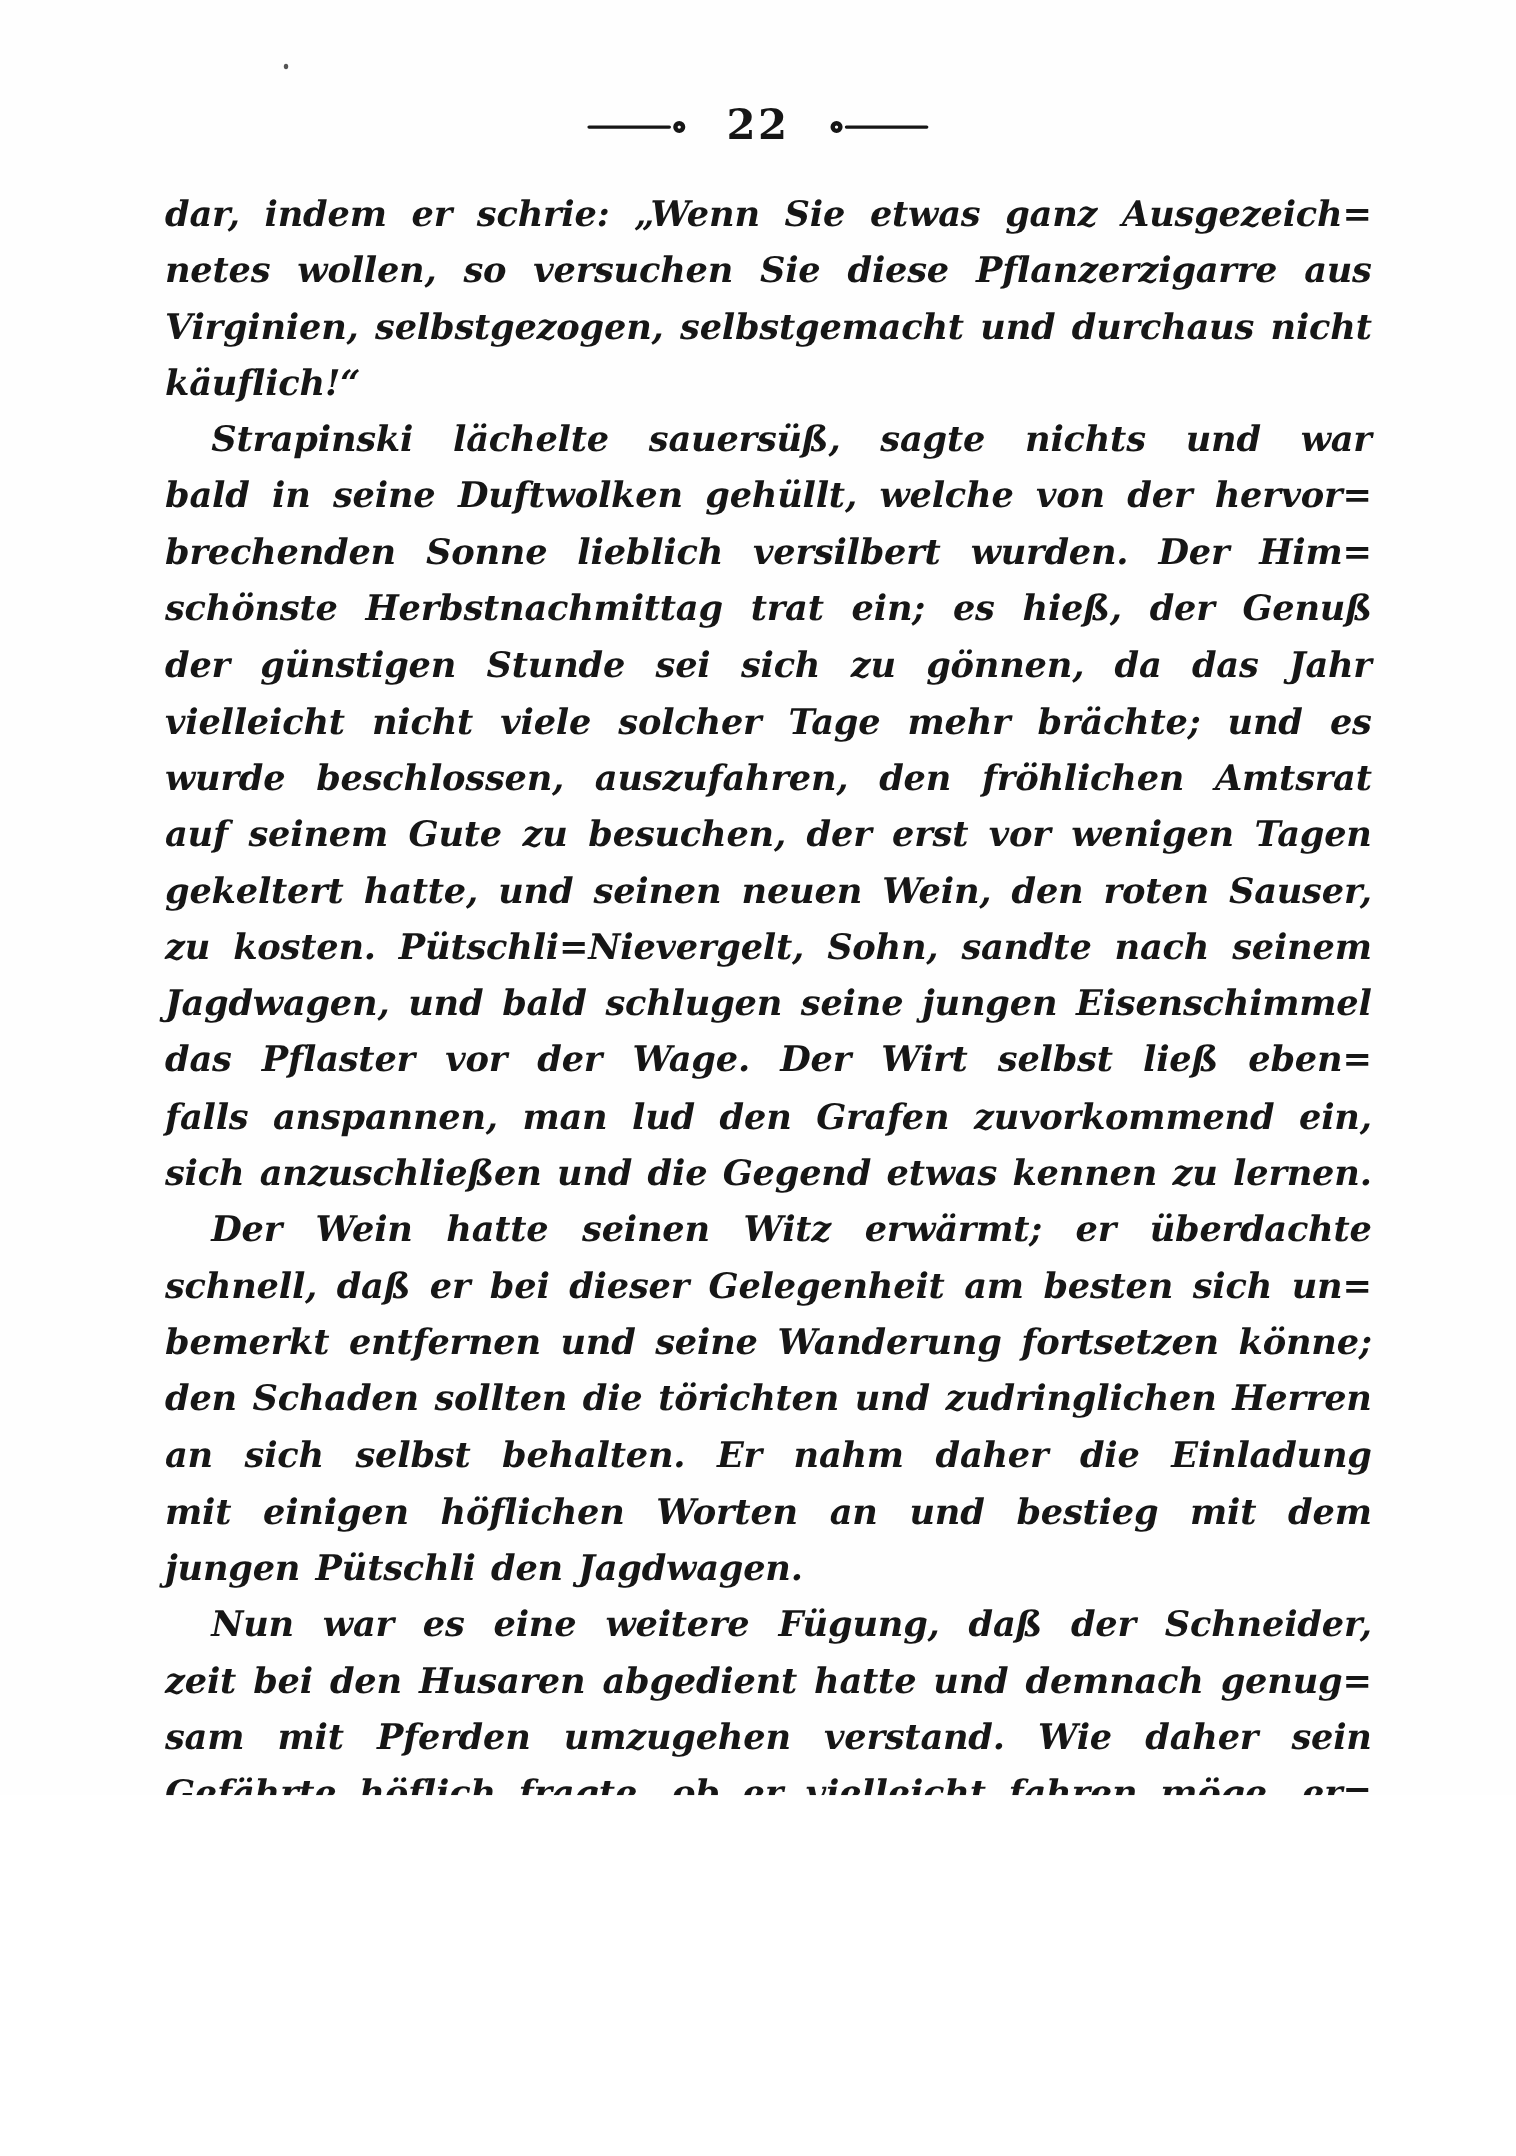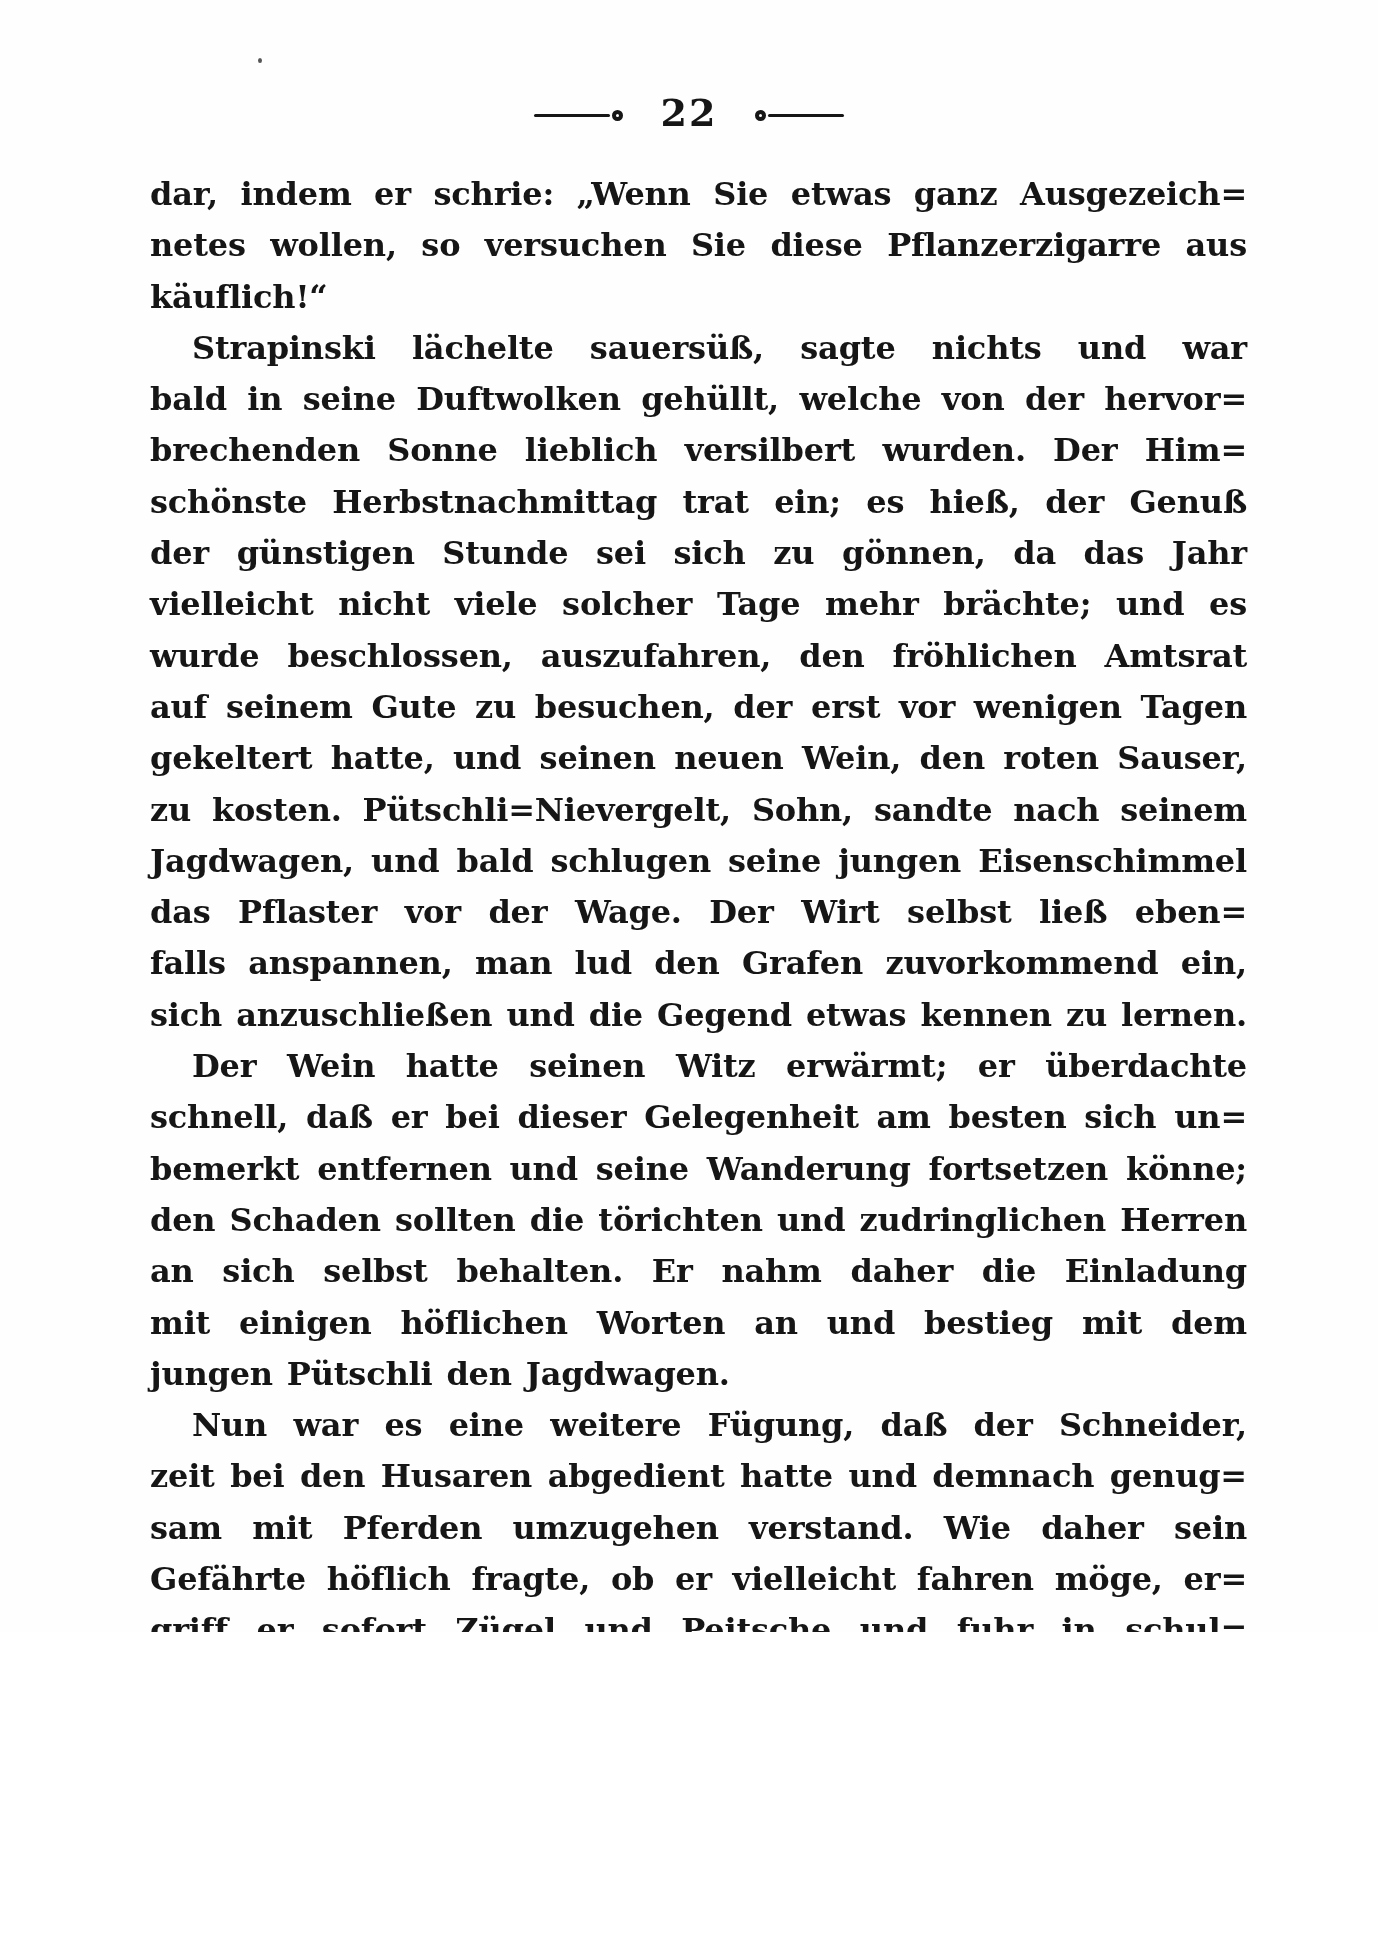--- a/index.html
+++ b/index.html
@@ -64,20 +64,21 @@
   .line {
     font-size: 32px;
     font-weight: 700;
     line-height: 51.3px;
     letter-spacing: -0.2px;
     word-spacing: 3px;
     text-align: justify;
     text-align-last: justify;
     white-space: normal;
     color: var(--ink);
+    font-style: italic;
   }
   .line.indent {
     text-indent: 42px;
   }
   .line.end {
     text-align: left;
     text-align-last: left;
   }
   
   .speck {
@@ -107,20 +108,21 @@
     <span class="ornament">
       <span class="ring"></span>
       <span class="rule"></span>
     </span>
   </div>
 
   <div class="text-block" id="text-block">
 
   <div class="line">dar, indem er schrie: „Wenn Sie etwas ganz Ausgezeich=</div>
       <div class="line">netes wollen, so versuchen Sie diese Pflanzerzigarre aus</div>
+      <div class="line">Virginien, selbstgezogen, selbstgemacht und durchaus nicht</div>
       <div class="line end">käuflich!“</div>
       <div class="line indent">Strapinski lächelte sauersüß, sagte nichts und war</div>
       <div class="line">bald in seine Duftwolken gehüllt, welche von der hervor=</div>
       <div class="line">brechenden Sonne lieblich versilbert wurden. Der Him=</div>
       <div class="line">schönste Herbstnachmittag trat ein; es hieß, der Genuß</div>
       <div class="line">der günstigen Stunde sei sich zu gönnen, da das Jahr</div>
       <div class="line">vielleicht nicht viele solcher Tage mehr brächte; und es</div>
       <div class="line">wurde beschlossen, auszufahren, den fröhlichen Amtsrat</div>
       <div class="line">auf seinem Gute zu besuchen, der erst vor wenigen Tagen</div>
       <div class="line">gekeltert hatte, und seinen neuen Wein, den roten Sauser,</div>

